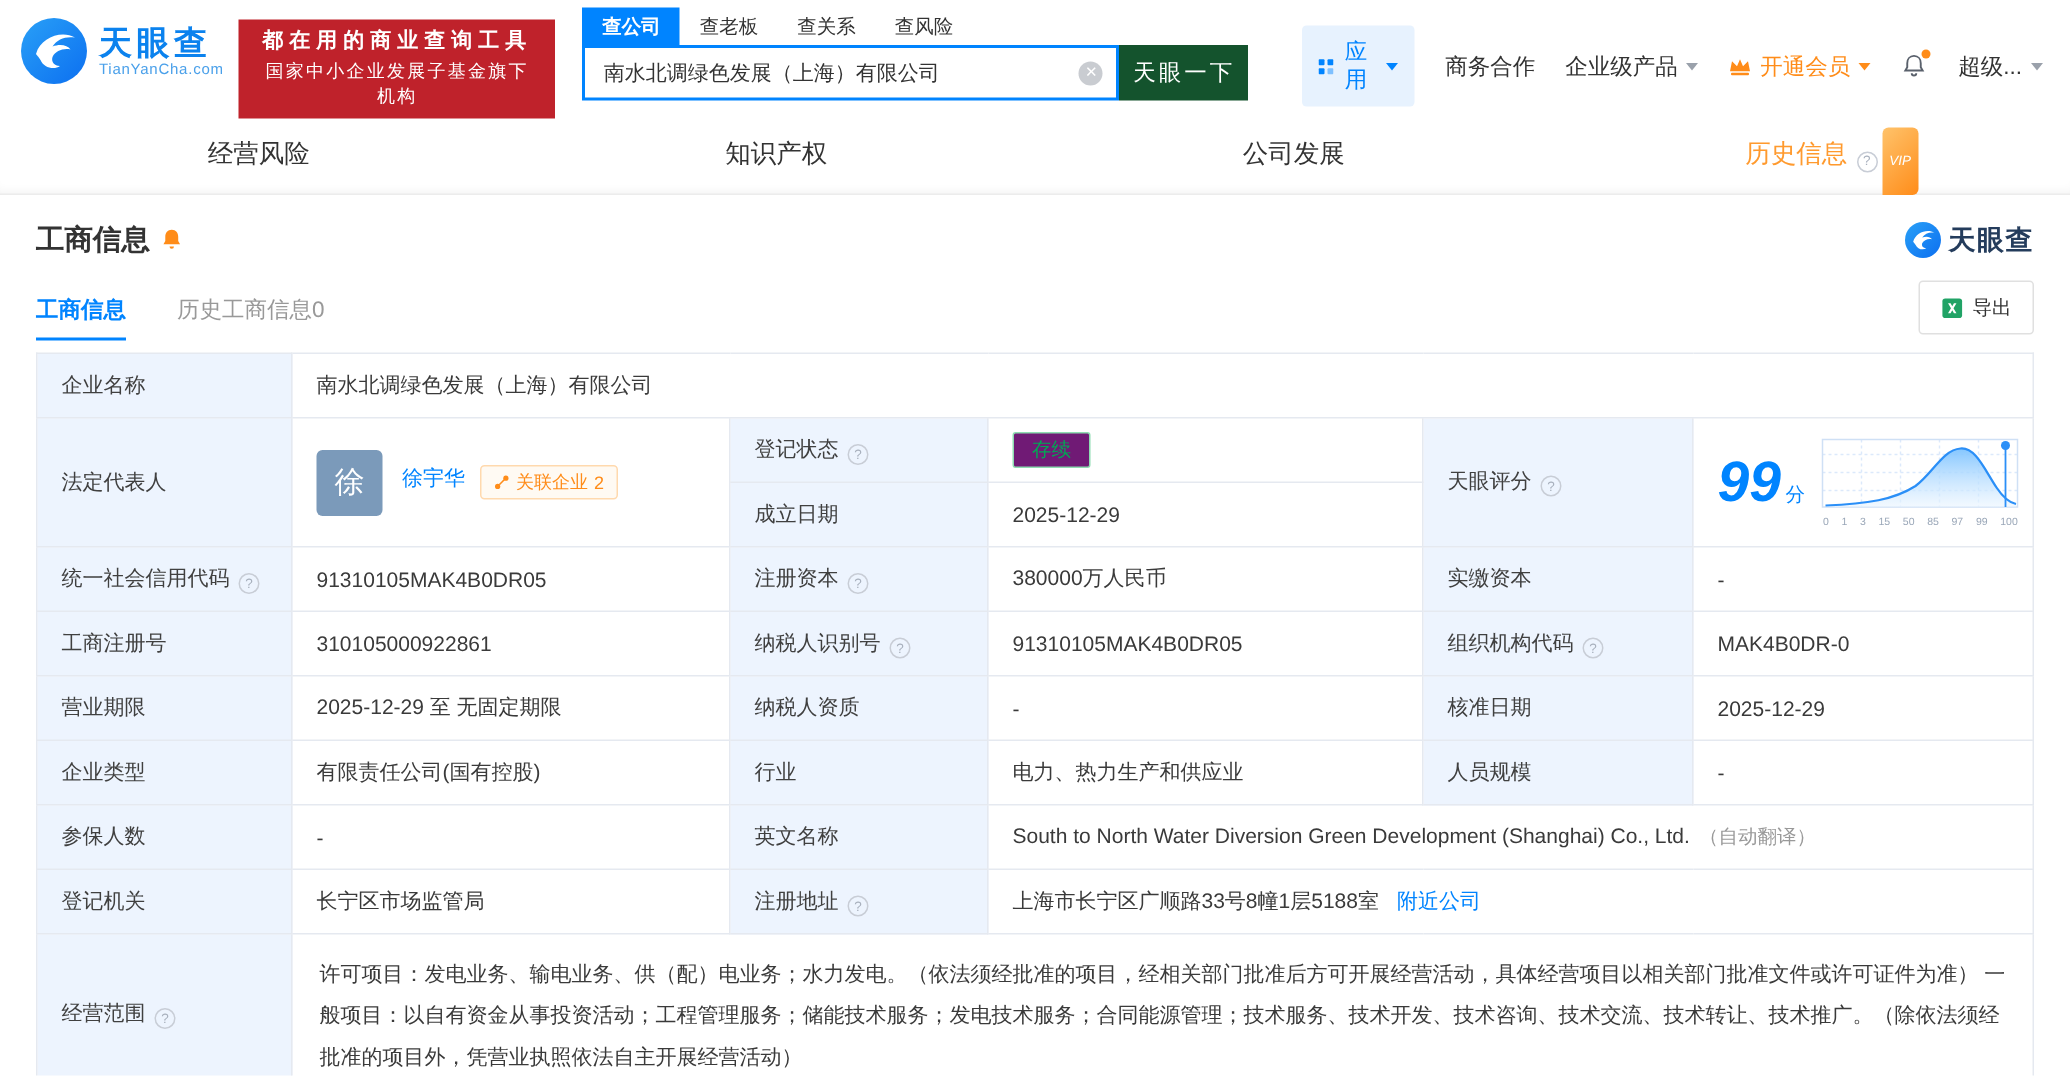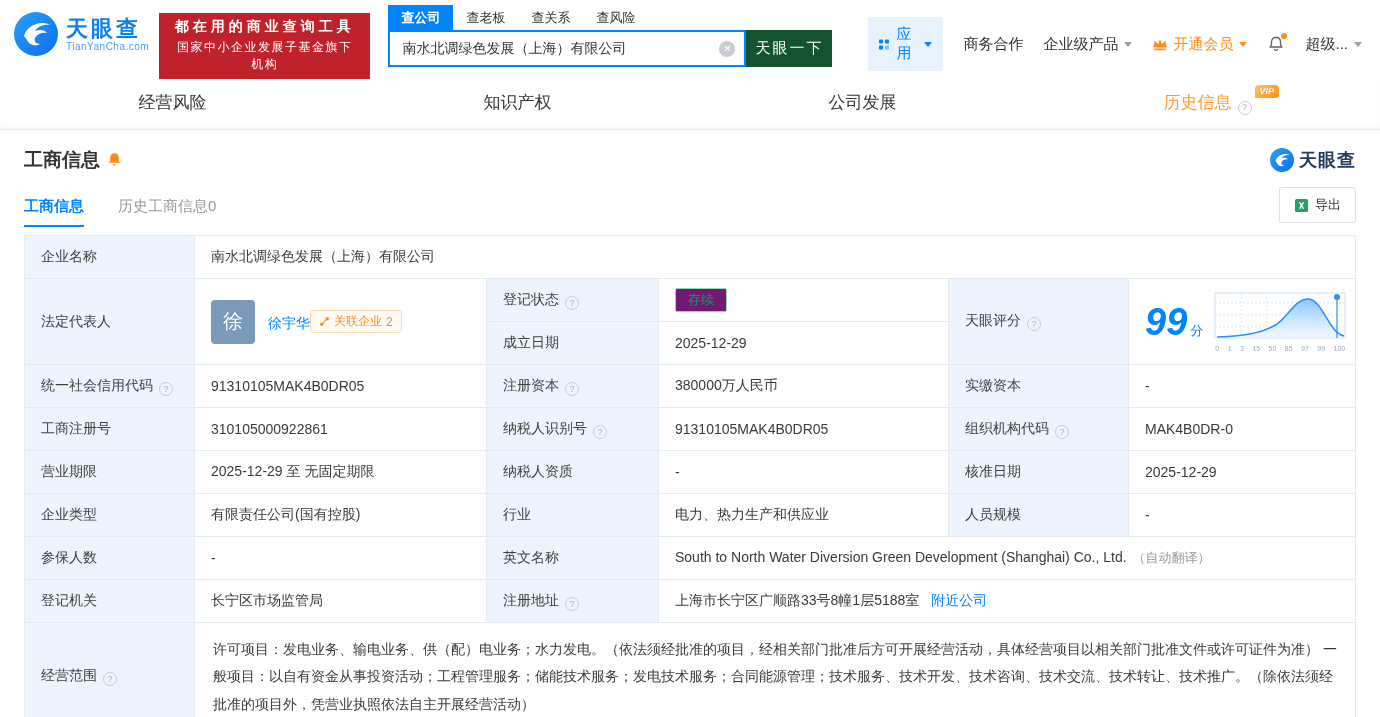--- a/index.html
+++ b/index.html
@@ -44,21 +44,21 @@
   .bell-wrap { position:relative; display:flex; }
   .bell-dot { position:absolute; top:-2px; right:-2px; width:6px; height:6px; background:#ff8c19; border-radius:50%; }
 
   
   .main-tabs { display:flex; height:52px; border-bottom:1px solid #ececec; box-shadow:0 -6px 8px -6px rgba(0,0,0,.07) inset; margin-top:8px; }
   .main-tab { flex:1; text-align:center; line-height:49px; font-size:17px; color:#333; position:relative; }
   .main-tab.active { color:#0084ff; font-weight:bold; border-bottom:3px solid #0084ff; }
   .tab-count { font-size:11px; color:#0084ff; position:relative; top:-7px; margin-left:2px; font-weight:normal; }
   .main-tab.vip-tab { color:#ff9a2e; }
   .vip-badge { position:absolute; top:7px; margin-left:3px; background:linear-gradient(135deg,#ffc36b,#ff8c19);
-    color:#fff; font-size:9px; font-weight:bold; font-style:italic; padding:0 5px; line-height:13px;
+    color:#fff; font-size:9px; font-weight:normal; font-style:italic; padding:16px 5px; line-height:13px;
     border-radius:4px 4px 4px 0; }
   .tab-help { margin-left:4px; }
 
   
   .section-head { display:flex; justify-content:space-between; align-items:center; margin:17px 24px 0; }
   .section-title { font-size:19px; font-weight:bold; color:#333; display:flex; align-items:center; gap:7px; }
   .mini-brand { display:flex; align-items:center; gap:5px; font-size:18px; font-weight:bold; color:#243c5c; letter-spacing:1px; }
 
   .subtabs-row { display:flex; justify-content:space-between; align-items:flex-end; margin:14px 24px 0; }
   .subtabs { display:flex; gap:34px; }
@@ -74,21 +74,21 @@
   .info-table td.lbl { background:#edf4fe; color:#404040; }
   .help { display:inline-flex; width:14px; height:14px; border:1px solid #c8cdd6; border-radius:50%; color:#a8b0bd;
     font-size:9px; align-items:center; justify-content:center; margin-left:6px; vertical-align:-2px; flex:none; }
   .link { color:#0084ff; text-decoration:none; }
   .gray-note { color:#999; margin-left:6px; font-size:13px; }
   .near-link { color:#0084ff; margin-left:12px; white-space:nowrap; }
 
   .rep { display:flex; align-items:center; gap:13px; }
   .avatar { width:44px; height:44px; border-radius:4px; background:#7b9aba; color:#fff; font-size:20px;
     display:flex; align-items:center; justify-content:center; flex:none; }
-  .rep-line { display:flex; align-items:flex-end; }
+  .rep-line { display:flex; align-items:flex-start; gap:10px; }
   .rel-badge { display:inline-flex; align-items:center; gap:4px; border:1px solid #ffd9ae; color:#ff8c19;
     font-size:12px; padding:2px 8px; border-radius:3px; background:#fffaf3; }
   .rel-count { color:#ff8c19; }
 
   .badge-green { display:inline-block; border:1px solid #8edcb1; color:#00a854; background:#701a75;
     padding:2px 12px; font-size:13px; border-radius:2px; }
 
   .score-wrap { display:flex; align-items:center; justify-content:space-between; gap:10px;text-align:center; }
   .score-num { color:#0084ff; font-size:38px; font-weight:bold; font-style:italic; line-height:1; white-space:nowrap; }
   .score-unit { font-size:13px; font-style:normal; font-weight:normal; margin-left:3px; }

